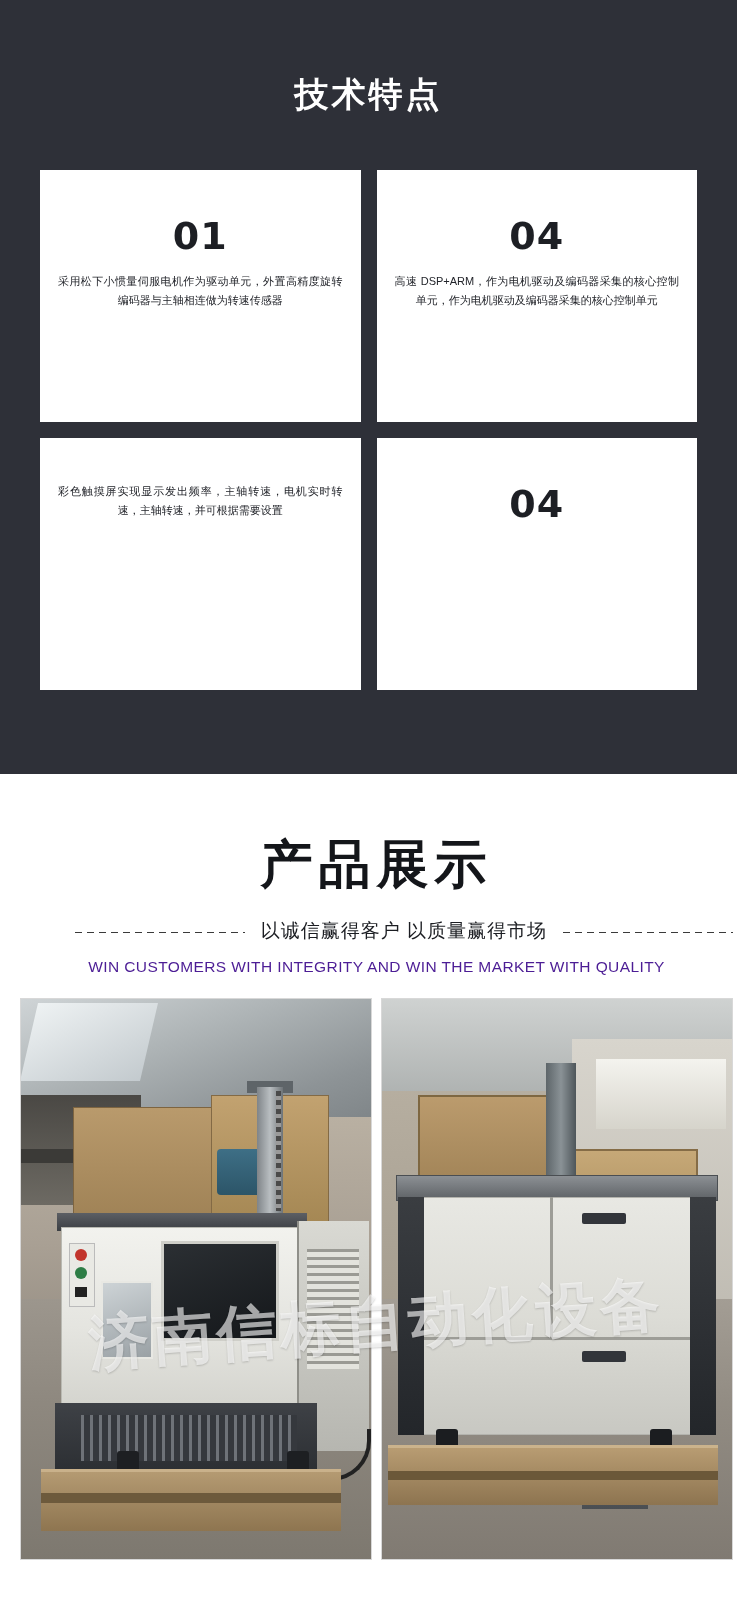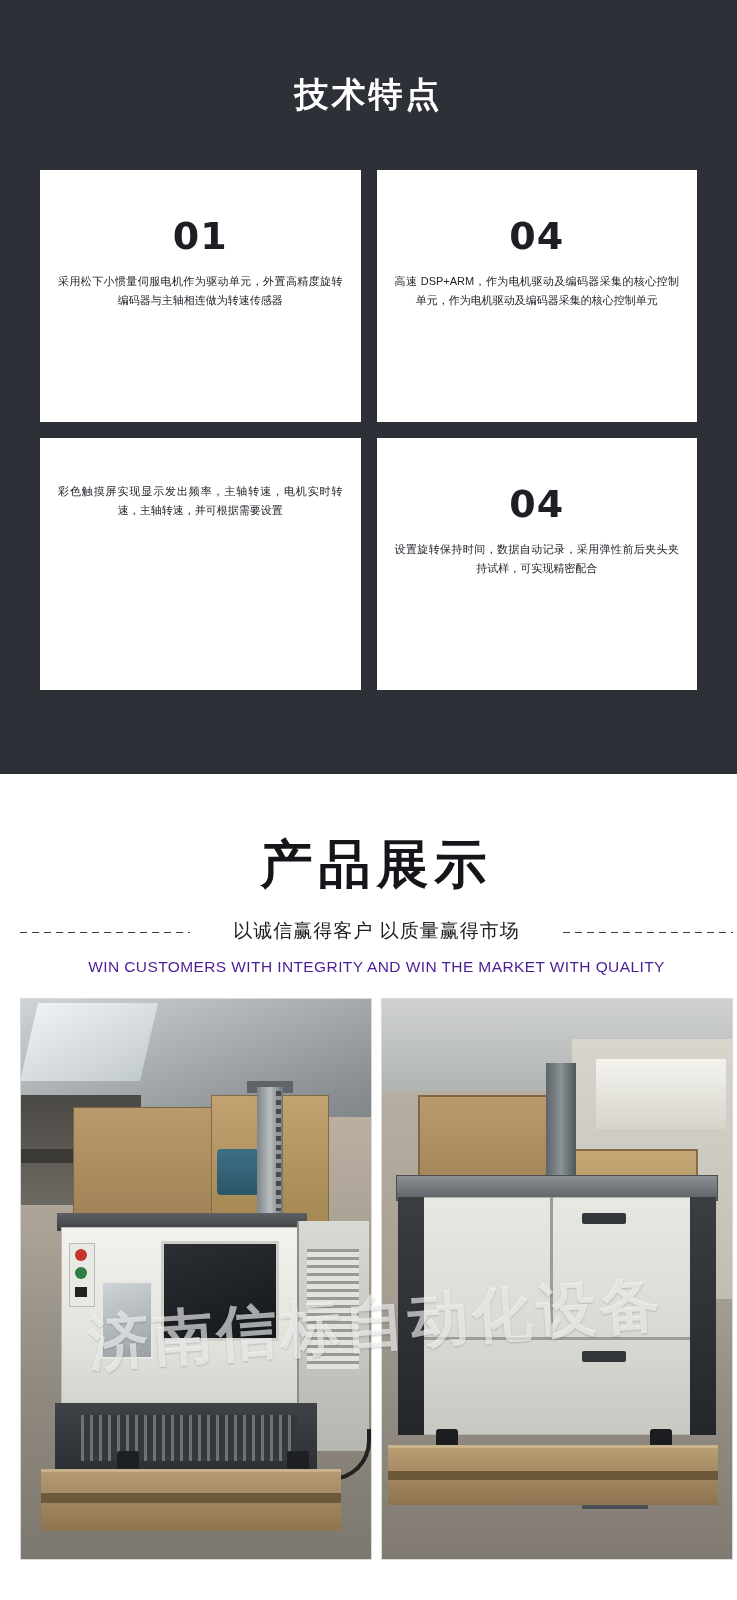--- a/index.html
+++ b/index.html
@@ -61,22 +61,22 @@
     font-size: 52px;
     font-weight: bold;
     color: #14161a;
     text-align: center;
     letter-spacing: 6px;
     margin-bottom: 18px;
   }
   .showcase-sub-wrap {
     display: flex;
     align-items: center;
-    justify-content: space-between;
-    gap: 6px;
+    justify-content: flex-end;
+    gap: 16px;
     margin-bottom: 14px;
   }
   .dash-line {
     flex: 1 1 auto;
     height: 1px;
     background: repeating-linear-gradient(to right,#3a3a3a 0 7px, transparent 7px 12px);
     max-width: 170px;
     position: relative;
     top: 1px;
   }
@@ -338,21 +338,20 @@
       <div class="feature-num">04</div>
       <div class="feature-text">高速 DSP+ARM，作为电机驱动及编码器采集的核心控制单元，作为电机驱动及编码器采集的核心控制单元</div>
     </div>
 
     <div class="feature-card">
       <div class="feature-text">彩色触摸屏实现显示发出频率，主轴转速，电机实时转速，主轴转速，并可根据需要设置</div>
     </div>
 
     <div class="feature-card">
       <div class="feature-num">04</div>
-      <div class="feature-text">设置旋转保持时间，数据自动记录，采用弹性前后夹头夹持试样，可实现精密配合</div>
     </div>
 
   </div>
 </section>
 
 <section class="showcase-section">
   <h2 class="showcase-title">产品展示</h2>
 
   <div class="showcase-sub-wrap">
     <span class="dash-line"></span>

